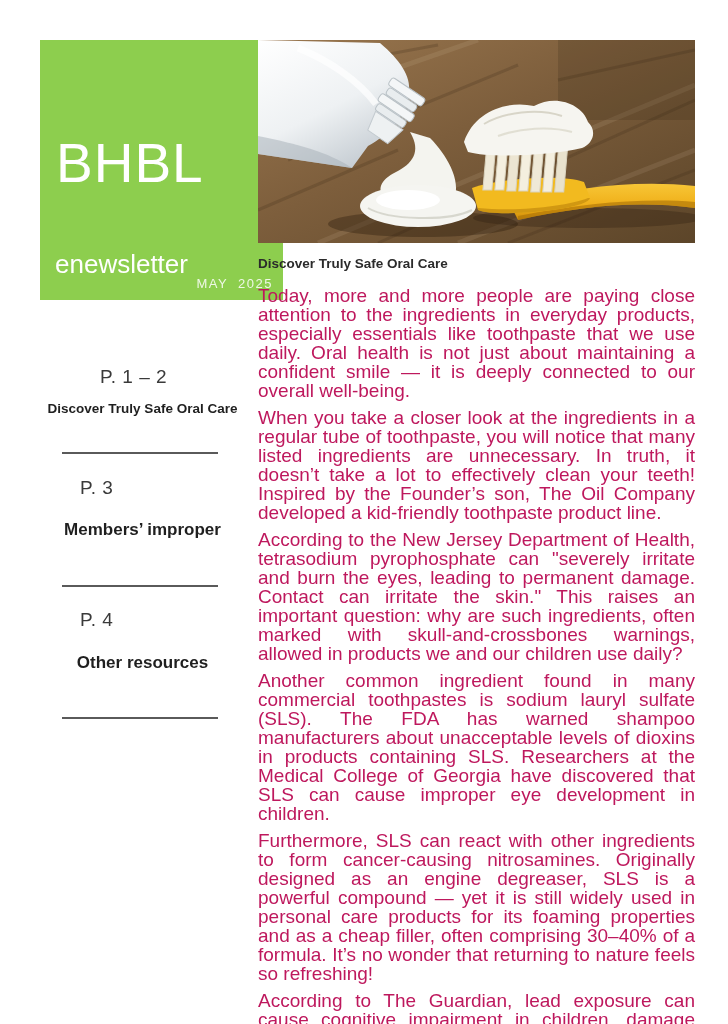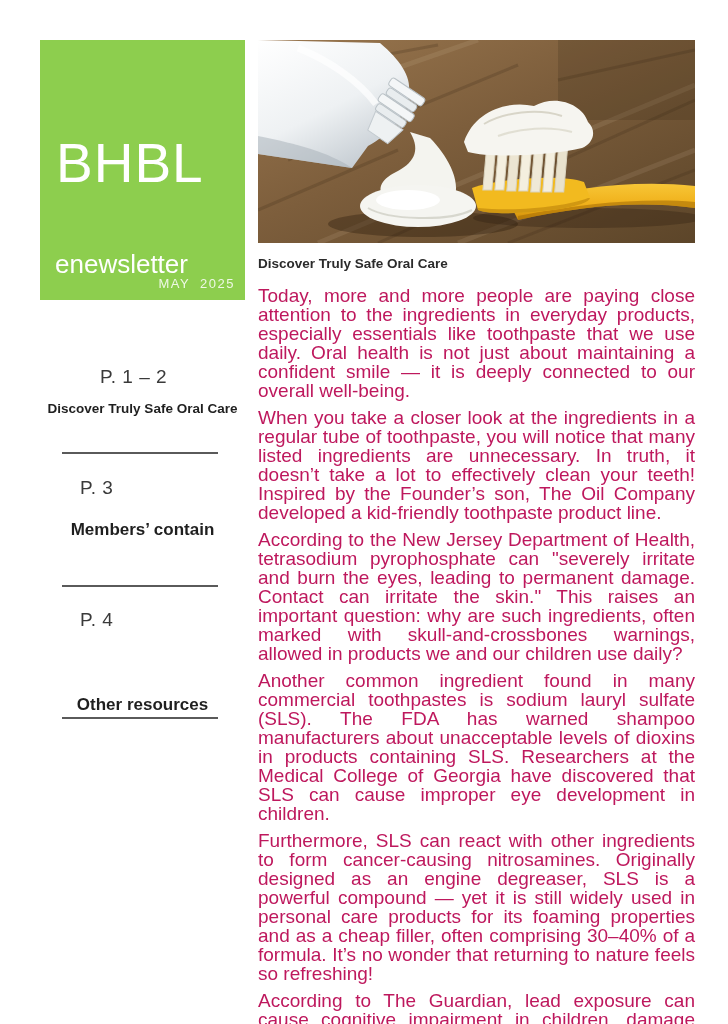--- a/index.html
+++ b/index.html
@@ -5,21 +5,21 @@
   html,body{margin:0;padding:0;background:#ffffff;}
   body{
     width:728px;height:1024px;position:relative;overflow:hidden;
     font-family:"Liberation Sans","DejaVu Sans",sans-serif;
   }
   .page{position:absolute;inset:0;background:#ffffff;}
 
   
   .masthead{
     position:absolute;left:40px;top:40px;width:205px;height:260px;
-    background:#8dce4e;color:#ffffff;
+    background:#8dce4e;color:#ffffff;padding-left:38px;
   }
   .brand{
     position:absolute;left:16px;top:96px;
     font-size:55px;font-weight:300;letter-spacing:1px;line-height:1;
   }
   .subtitle{
     position:absolute;left:15px;top:211px;
     font-size:26px;font-weight:300;line-height:1;
   }
   .issue{
@@ -41,21 +41,21 @@
   .toc-title.small{font-size:13.5px;font-weight:600;}
   .toc-title.large{font-size:17px;font-weight:600;}
   .toc-divider{
     position:absolute;left:22px;width:156px;height:0;
     border-top:2px solid #5a5a5a;
   }
   .pos-p1{top:366px;margin-left:20px;} .pos-t1{top:401px;}
   .pos-d1{top:452px;}
   .pos-p2{top:477px;} .pos-t2{top:520px;}
   .pos-d2{top:585px;}
-  .pos-p3{top:609px;} .pos-t3{top:653px;margin-top:42px;}
+  .pos-p3{top:609px;} .pos-t3{top:653px;}
   .pos-d3{top:717px;}
 
   
   .article{position:absolute;left:258px;top:40px;width:437px;}
   .photo{
     margin:0;width:437px;height:203px;overflow:hidden;line-height:0;
   }
   .article h1{
     margin:11px 0 13px 0;
     font-size:13.5px;font-weight:700;color:#2b2b2b;line-height:19px;
@@ -76,21 +76,21 @@
     <div class="subtitle">enewsletter</div>
     <div class="issue">MAY 2025</div>
   </header>
 
   <nav class="toc">
     <div class="toc-page pos-p1">P. 1 – 2</div>
     <div class="toc-title small pos-t1">Discover Truly Safe Oral Care</div>
     <div class="toc-divider pos-d1"></div>
 
     <div class="toc-page pos-p2">P. 3</div>
-    <div class="toc-title large pos-t2">Members’ contain</div>
+    <div class="toc-title large pos-t2">Members’ improper</div>
     <div class="toc-divider pos-d2"></div>
 
     <div class="toc-page pos-p3">P. 4</div>
     <div class="toc-title large pos-t3">Other resources</div>
     <div class="toc-divider pos-d3"></div>
   </nav>
 
   <main class="article">
 
     <figure class="photo" role="img" aria-label="Toothpaste tube squeezing white paste onto a yellow toothbrush lying on a wooden surface">

